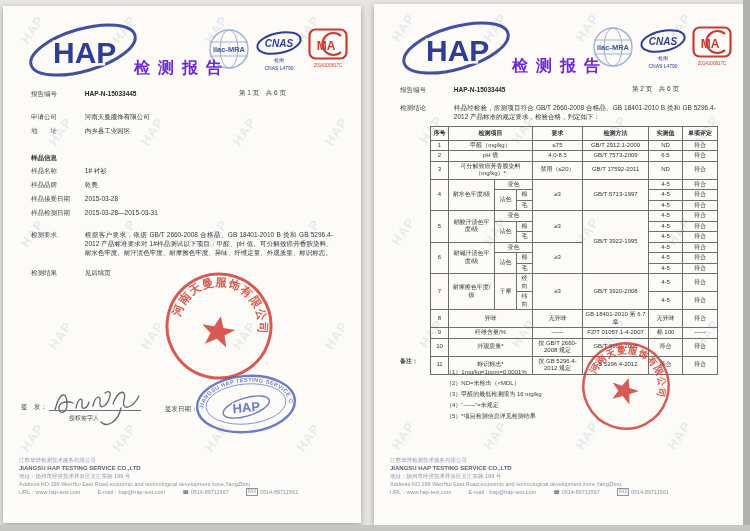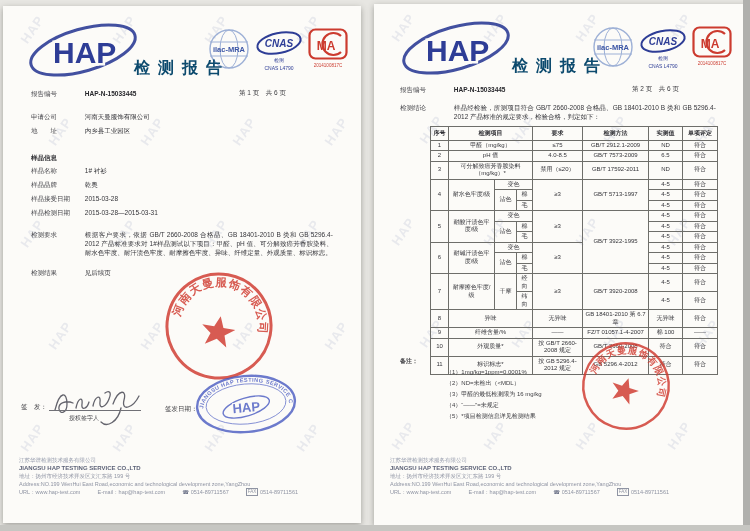--- a/index.html
+++ b/index.html
@@ -3,21 +3,21 @@
 <meta charset="utf-8">
 <style>
   html,body{margin:0;padding:0;}
   body{width:750px;height:531px;background:#aeaeab;font-family:"Liberation Sans","DejaVu Sans",sans-serif;}
   .scene{position:relative;width:750px;height:531px;background:#e7e6e2;overflow:hidden;}
   .page{position:absolute;background:#fcfbf8;box-shadow:0 2px 6px rgba(70,70,64,.45);overflow:hidden;}
   .edge-right{position:absolute;left:743px;top:0;width:7px;height:531px;background:#b0b0ad;}
   .edge-bottom{position:absolute;left:0;top:525px;width:750px;height:6px;background:#c6c6c2;}
   .wm-layer{position:absolute;inset:0;pointer-events:none;}
   .wm-item{position:absolute;transform:rotate(-55deg);font-size:13px;font-weight:bold;letter-spacing:1px;color:rgba(118,134,176,.15);}
-  .title{position:absolute;left:0;right:0;text-align:center;font-size:16px;font-weight:bold;letter-spacing:8px;color:#0c4a6e;font-family:"Liberation Serif","DejaVu Serif",serif;}
+  .title{position:absolute;left:0;right:0;text-align:center;font-size:16px;font-weight:bold;letter-spacing:8px;color:#6d28d9;font-family:"Liberation Serif","DejaVu Serif",serif;}
   .frow{position:absolute;left:28px;right:14px;font-size:6.5px;color:#3c3c40;line-height:9px;}
   .lab{display:inline-block;width:52px;color:#47474c;vertical-align:top;}
   .val{color:#333338;}
   .val-b{font-weight:bold;color:#26262b;}
   .para{display:inline-block;width:248px;text-align:justify;color:#35353a;}
   .pginfo{position:absolute;font-size:6.5px;color:#3c3c40;}
   .sect{font-weight:bold;color:#303034;}
   .certs{position:absolute;display:flex;align-items:flex-start;gap:5px;}
   .rt{border-collapse:collapse;table-layout:fixed;position:absolute;font-size:6px;color:#35353a;}
   .rt td{border:0.5px solid #6e6e6a;padding:1px 2px;text-align:center;line-height:7.5px;overflow:hidden;}

